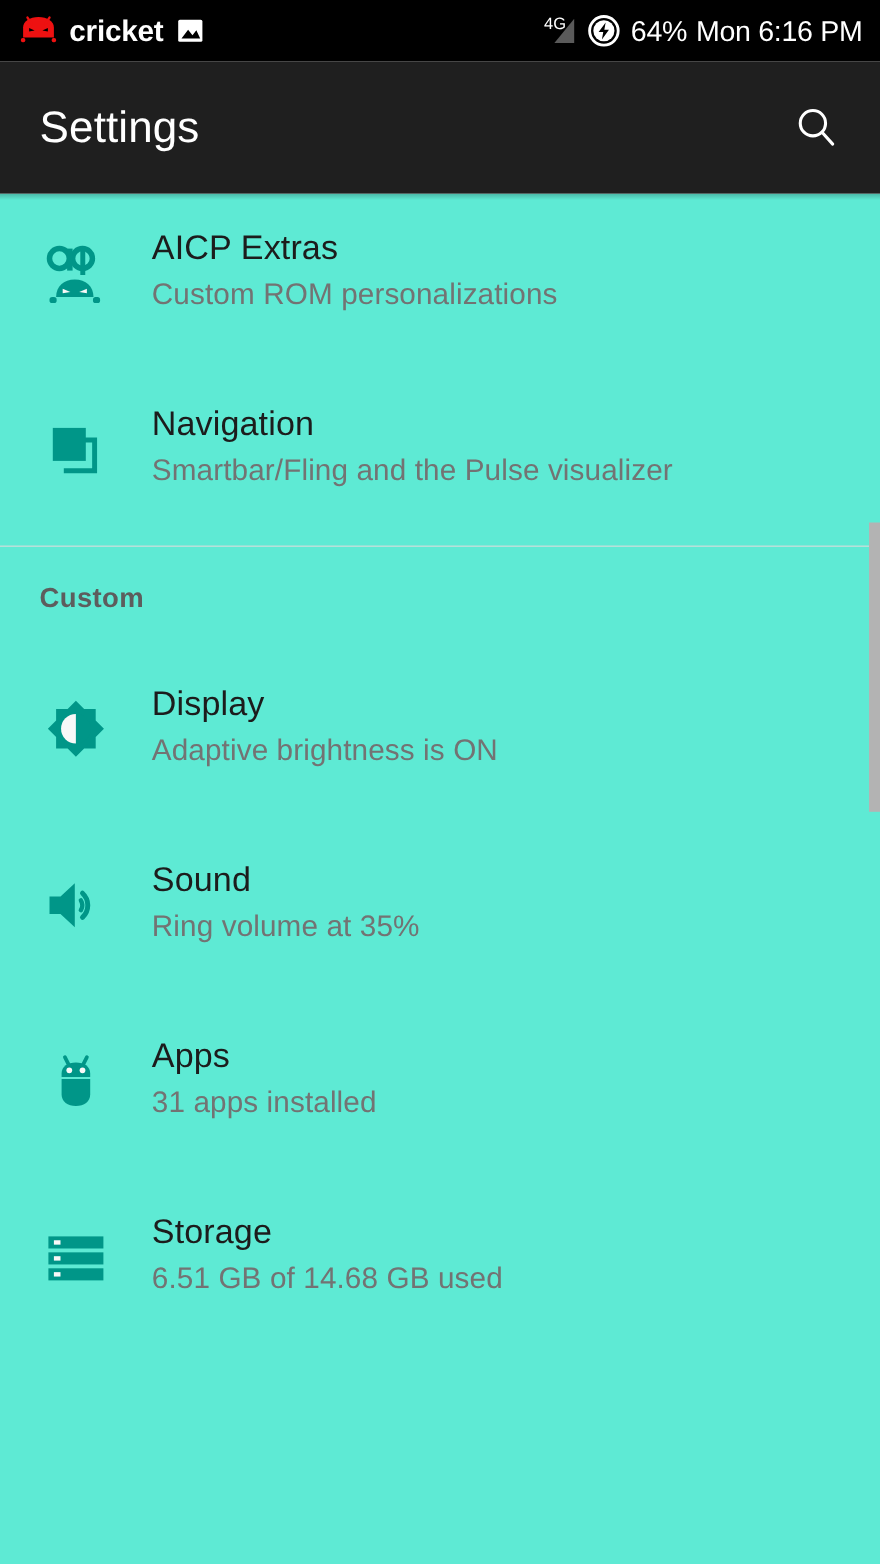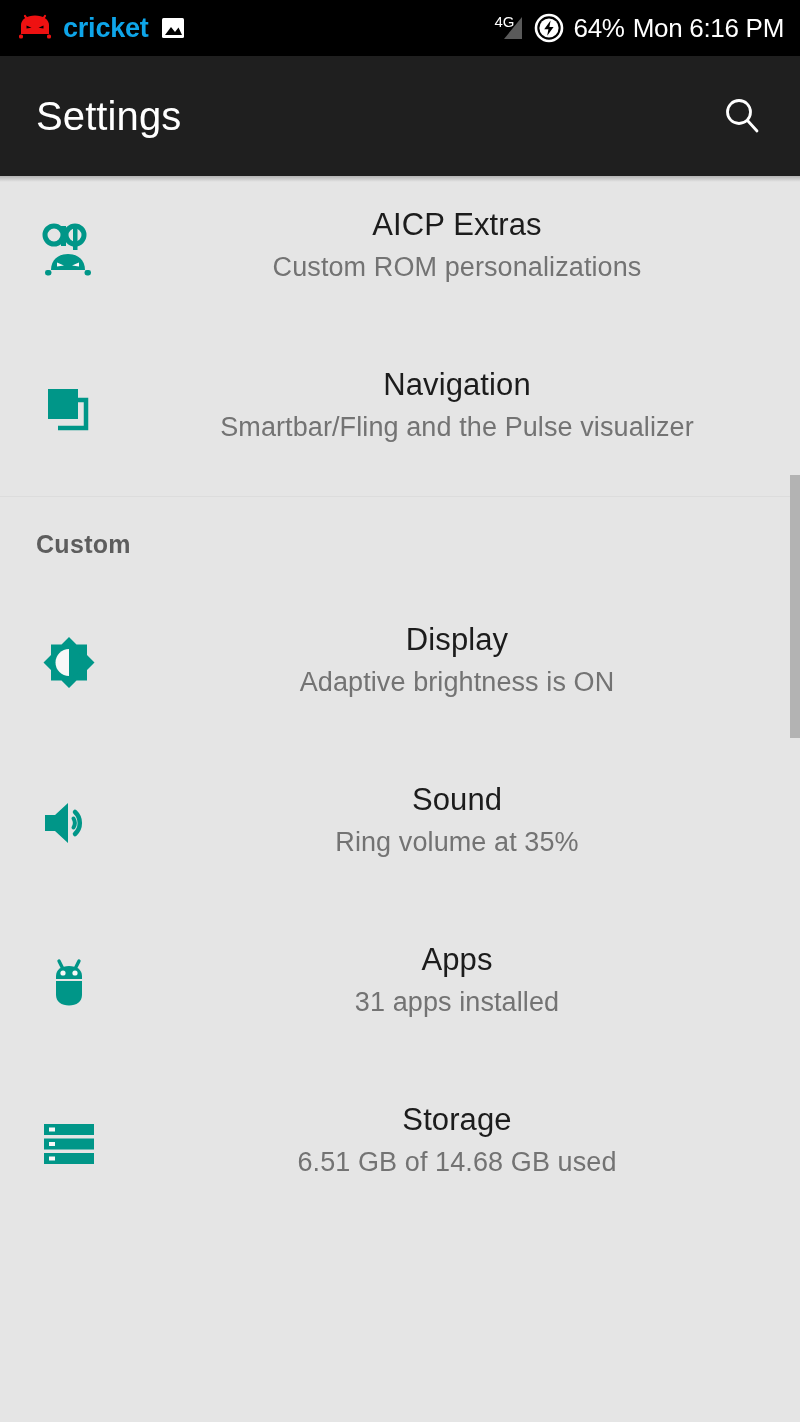--- a/index.html
+++ b/index.html
@@ -34,21 +34,21 @@
     display: flex;
     align-items: center;
     gap: 11px;
   }
   .carrier-logo { width: 34px; height: 28px; display: block; }
   .carrier-name {
     font-size: 27px;
     font-weight: bold;
     letter-spacing: -0.2px;
     line-height: 1;
-    color: #0ea5e9;
+    color: #ffffff;
   }
   .screenshot-icon { width: 26px; height: 26px; display: block; }
 
   .status-right {
     margin-left: auto;
     display: flex;
     align-items: center;
     gap: 10px;
   }
   .signal-wrap {
@@ -108,23 +108,22 @@
   .search-btn {
     margin-left: auto;
     width: 56px; height: 56px;
     display: flex; align-items: center; justify-content: center;
     cursor: pointer;
   }
 
   
   .content {
     position: relative;
-    background: #e5e5e5;
+    background: #5eead4;
     height: 1246px;
-    text-align: center;
   }
 
   .pref-row {
     display: flex;
     align-items: flex-start;
     padding: 0 24px 0 0;
     height: 160px;
     cursor: pointer;
   }
   .pref-icon {

